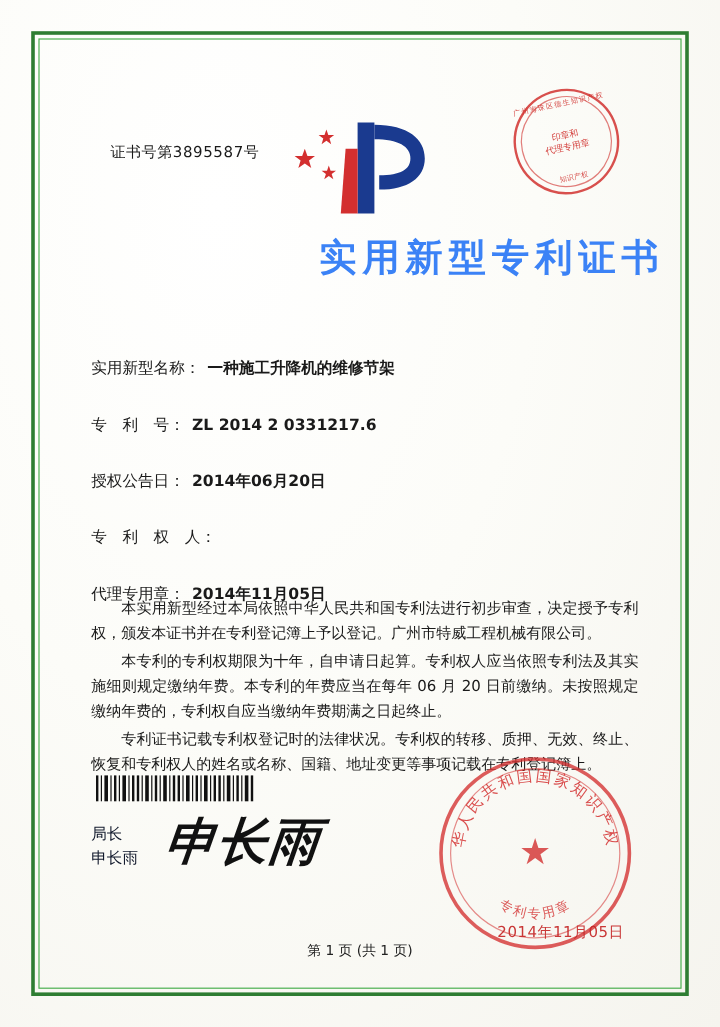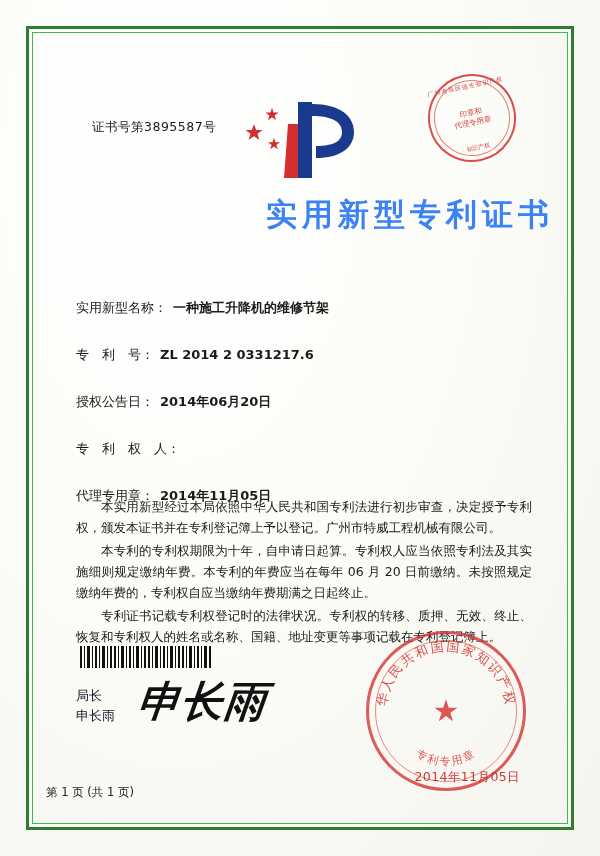--- a/index.html
+++ b/index.html
@@ -260,20 +260,21 @@
     opacity: .92;
     letter-spacing: .4px;
   }
 
   
   .page-footer {
     position: absolute;
     left: 0;
     right: 0;
     bottom: 10px;
+    text-align: center;
     font-size: 11.5px;
     color: #222;
   }
 </style>
 </head>
 <body>
 
 <div id="page">
   <div id="paper-bg"></div>
 

